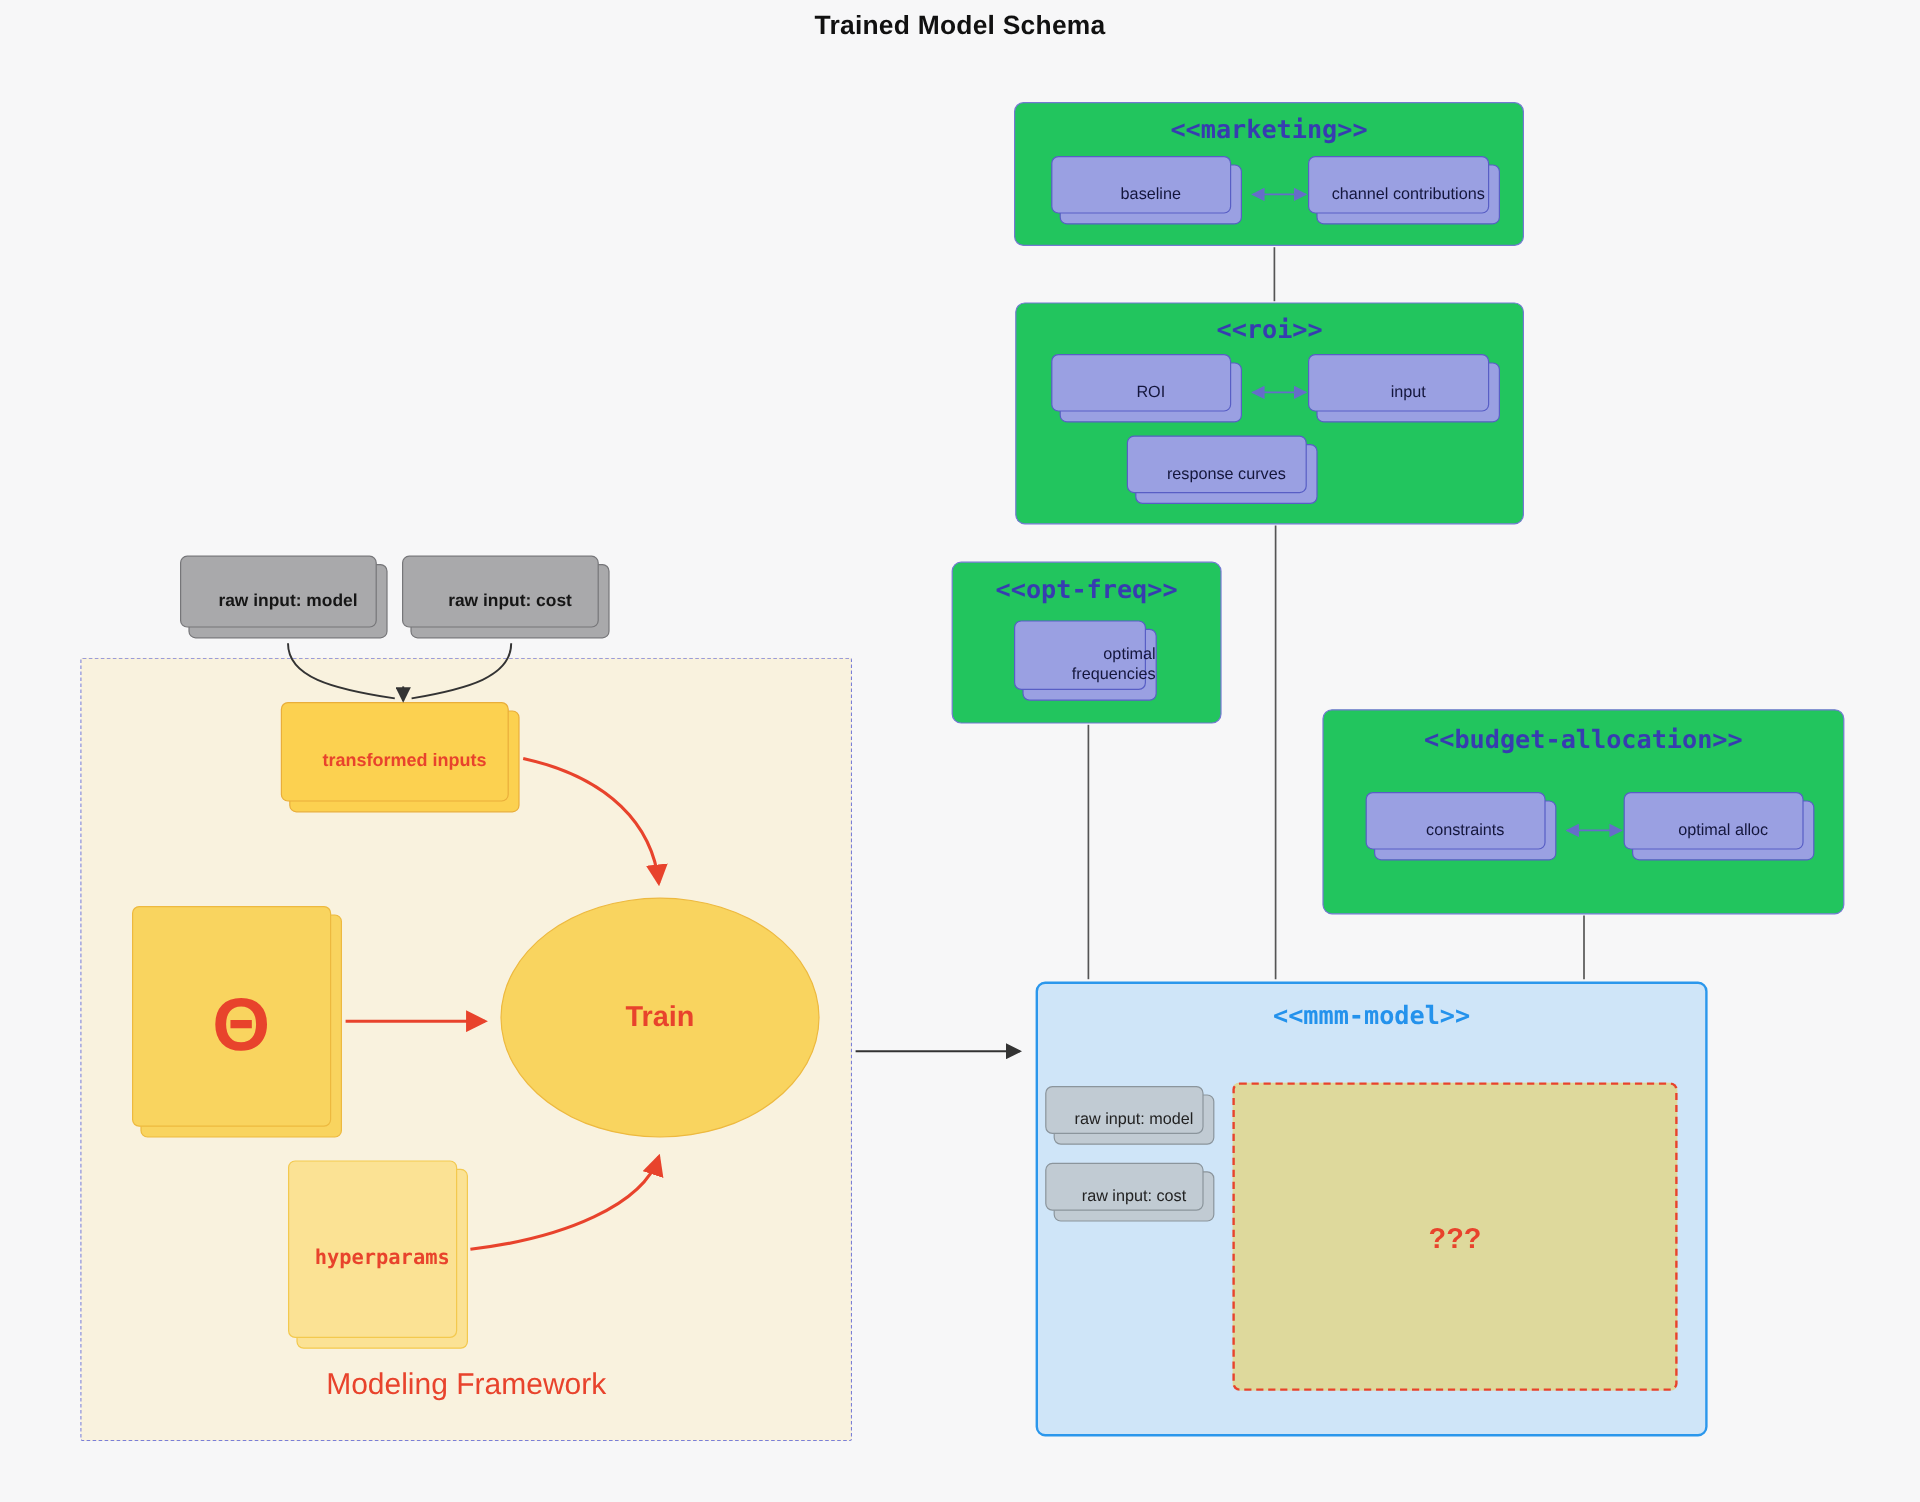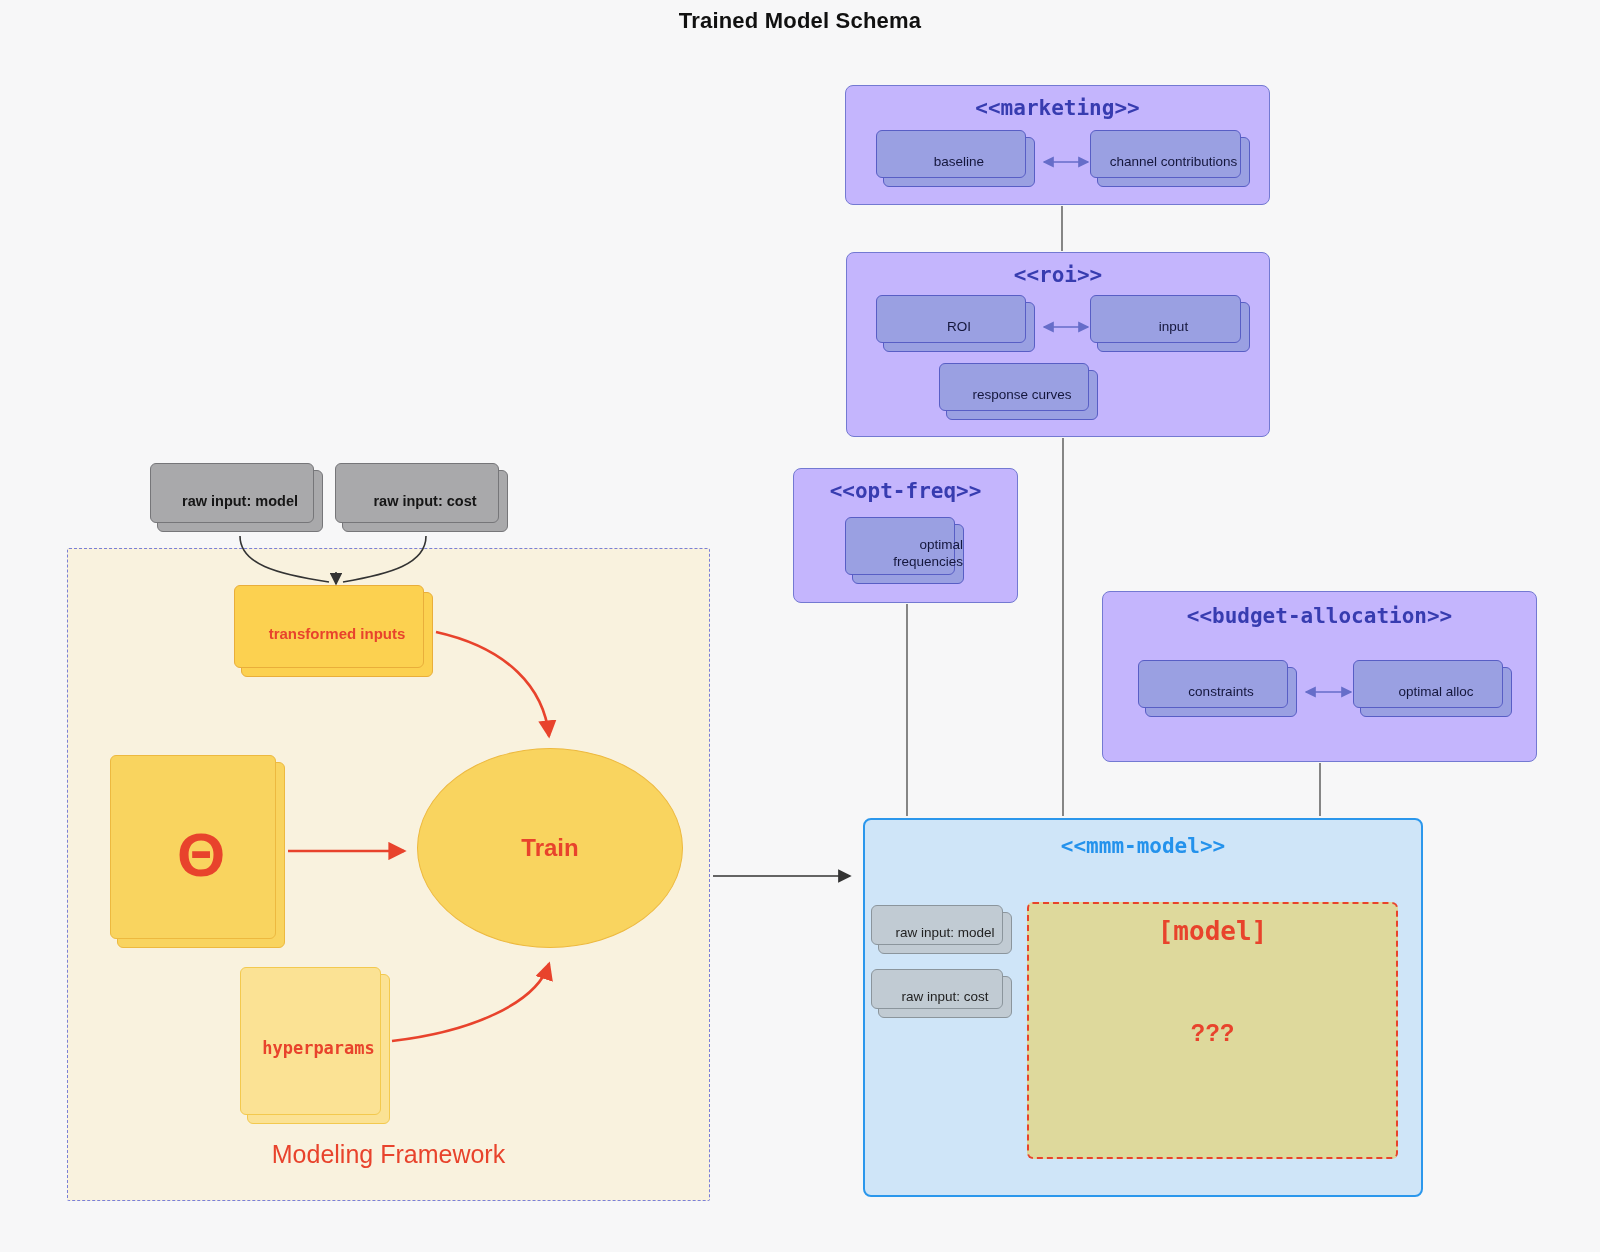--- a/index.html
+++ b/index.html
@@ -9,21 +9,21 @@
     font-family:"Liberation Sans",sans-serif;
     overflow:hidden;
   }
   .page-title{
     position:absolute;left:0;top:8px;width:1600px;
     text-align:center;font-size:22px;font-weight:bold;color:#111;
     letter-spacing:.2px;
   }
   
   .container{position:absolute;border-radius:8px;box-sizing:border-box;}
-  .c-purple{background:#c4b5fd;border:1.5px solid #7379d2;}
+  .c-purple{background:#22c55e;border:1.5px solid #7379d2;}
   .c-blue{background:#cfe5f8;border:2px solid #2b97ec;}
   .c-cream{background:#f9f2de;border:1.5px dashed #7a7fd8;border-radius:2px;}
   .ctitle{
     position:absolute;left:0;right:0;text-align:center;
     font-family:"DejaVu Sans Mono",monospace;font-weight:bold;
     font-size:21px;color:#373cb0;white-space:nowrap;
   }
   .ctitle.blue{color:#2492ec;}
   
   .node{
@@ -98,21 +98,20 @@
 </div>
 <div class="node stack n-purple" style="left:1145px;top:667px;width:152px;height:50px;">constraints</div>
 <div class="node stack n-purple" style="left:1360px;top:667px;width:152px;height:50px;">optimal alloc</div>
 
 <div class="container c-blue" style="left:863px;top:818px;width:560px;height:379px;">
   <div class="ctitle blue" style="top:14px;">&lt;&lt;mmm-model&gt;&gt;</div>
 </div>
 <div class="node stack n-gray-inner" style="left:878px;top:912px;width:134px;height:42px;">raw input: model</div>
 <div class="node stack n-gray-inner" style="left:878px;top:976px;width:134px;height:42px;">raw input: cost</div>
 <div class="model-box" style="left:1027px;top:902px;width:371px;height:257px;">
-  <div class="mb-title">[model]</div>
   <div class="mb-body">???</div>
 </div>
 
 <svg class="edges" width="1600" height="1252" viewBox="0 0 1600 1252">
   <defs>
     <marker id="ah-black" markerWidth="8" markerHeight="8" refX="7" refY="4" orient="auto">
       <path d="M0,0 L8,4 L0,8 z" fill="#333"></path>
     </marker>
     <marker id="ah-red" markerWidth="7" markerHeight="7" refX="6" refY="3.5" orient="auto">
       <path d="M0,0 L7,3.5 L0,7 z" fill="#e8432c"></path>

